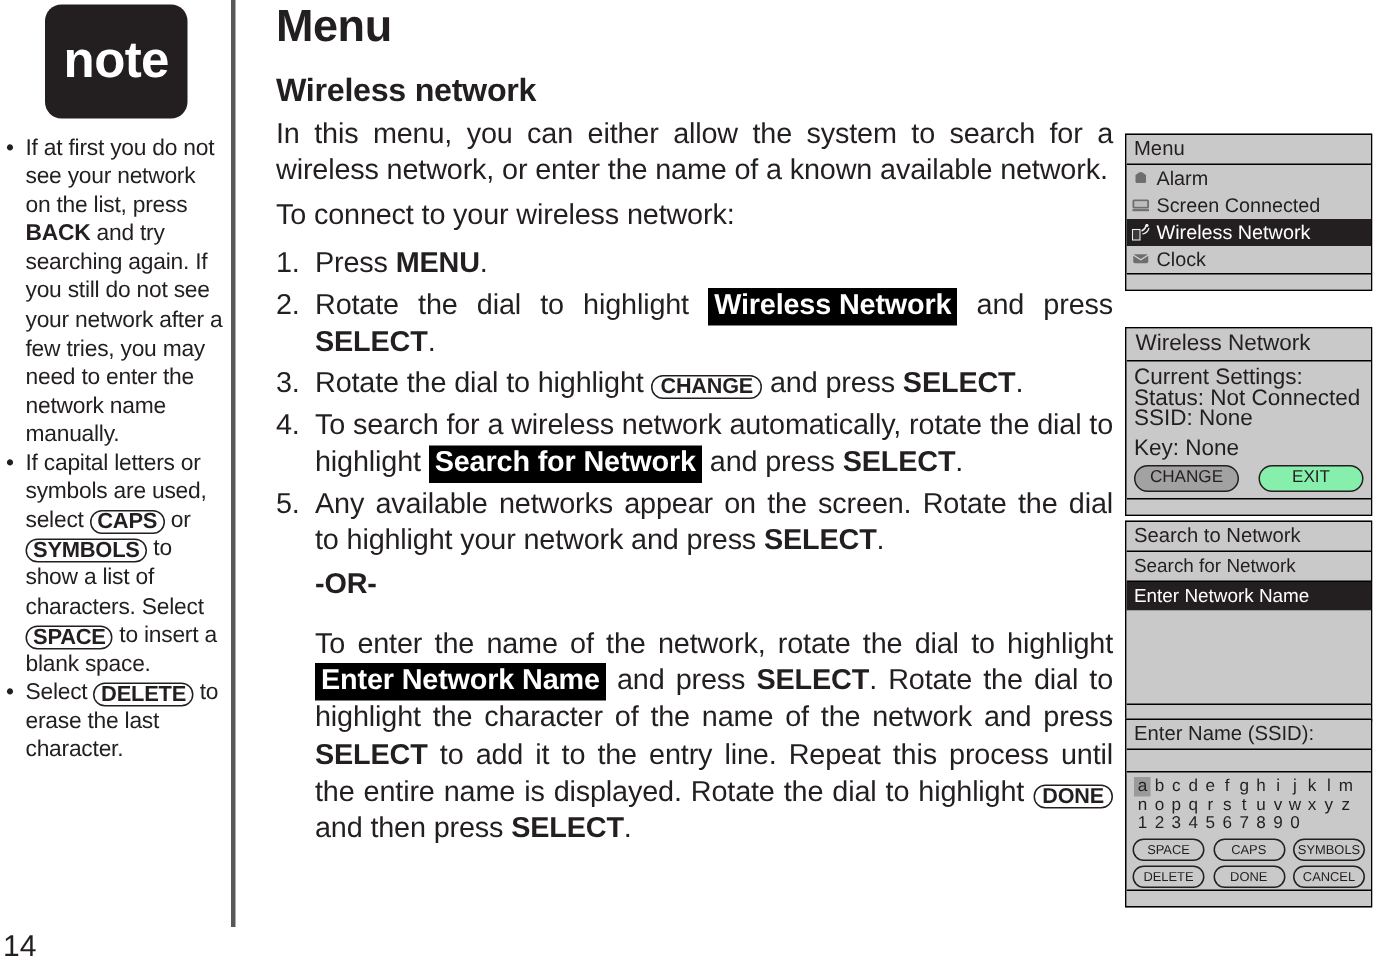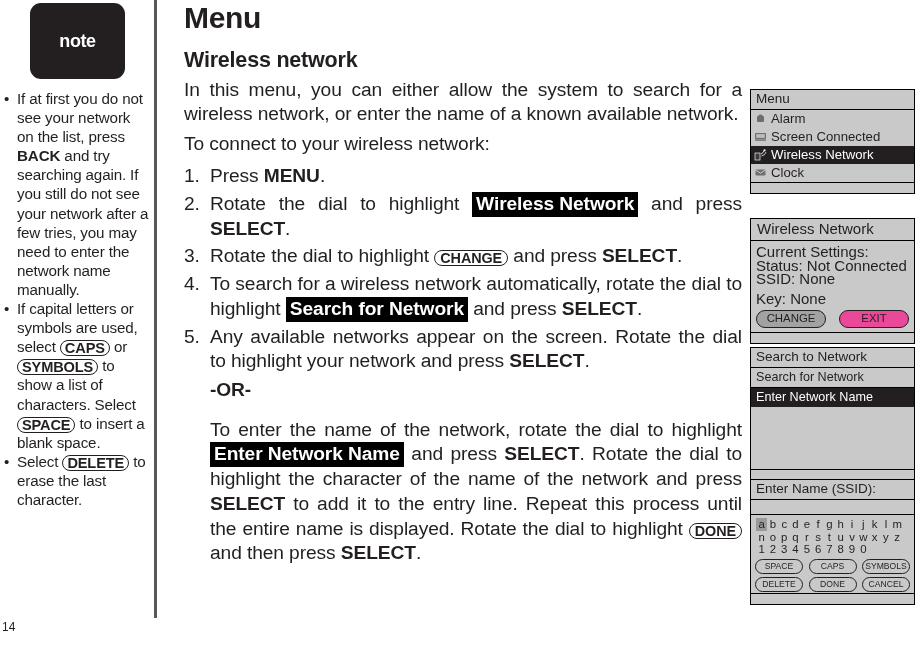--- a/index.html
+++ b/index.html
@@ -31,21 +31,21 @@
     width: 95px; height: 76px;
     background: #231f20;
     border-radius: 11px;
   }
   #note-badge .note-word {
     position: absolute;
     left: 0; right: 0; top: 50%;
     transform: translateY(-50%);
     text-align: center;
     color: #ffffff;
-    font-size: 18px;
+    font-size: 34px;
     font-weight: bold;
     letter-spacing: -0.4px;
   }
   #note-list {
     position: absolute;
     left: 0px; top: 89px;
     width: 150px;
   }
   .note-bullet {
     position: relative;
@@ -93,21 +93,21 @@
     position: absolute;
     left: 154px; top: 0px;
     width: 3px; height: 618px;
     background: #58585a;
   }
 
   
   #page-number {
     position: absolute;
     left: 2px; top: 620px;
-    font-size: 12px;
+    font-size: 20px;
     color: #231f20;
   }
 
   
   #main {
     position: absolute;
     left: 184px; top: 0px;
     width: 558px;
   }
   #main-title {
@@ -228,21 +228,21 @@
     padding: 2px 5px 4px 5px;
   }
   .skey {
     border: 1.4px solid #231f20;
     border-radius: 999px;
     font-size: 11.4px;
     line-height: 13px;
     padding: 1px 0 2px 0;
     text-align: center;
     color: #231f20;
-    background: #ec4899;
+    background: #86efac;
   }
   .skey.on { background: #a2a2a2; }
   .sk-change { width: 70px; }
   .sk-exit { width: 70px; }
 
   .list-row {
     font-size: 12.6px;
     line-height: 16px;
     padding: 1px 5px 2px 5px;
     border-bottom: 1.5px solid #000000;

